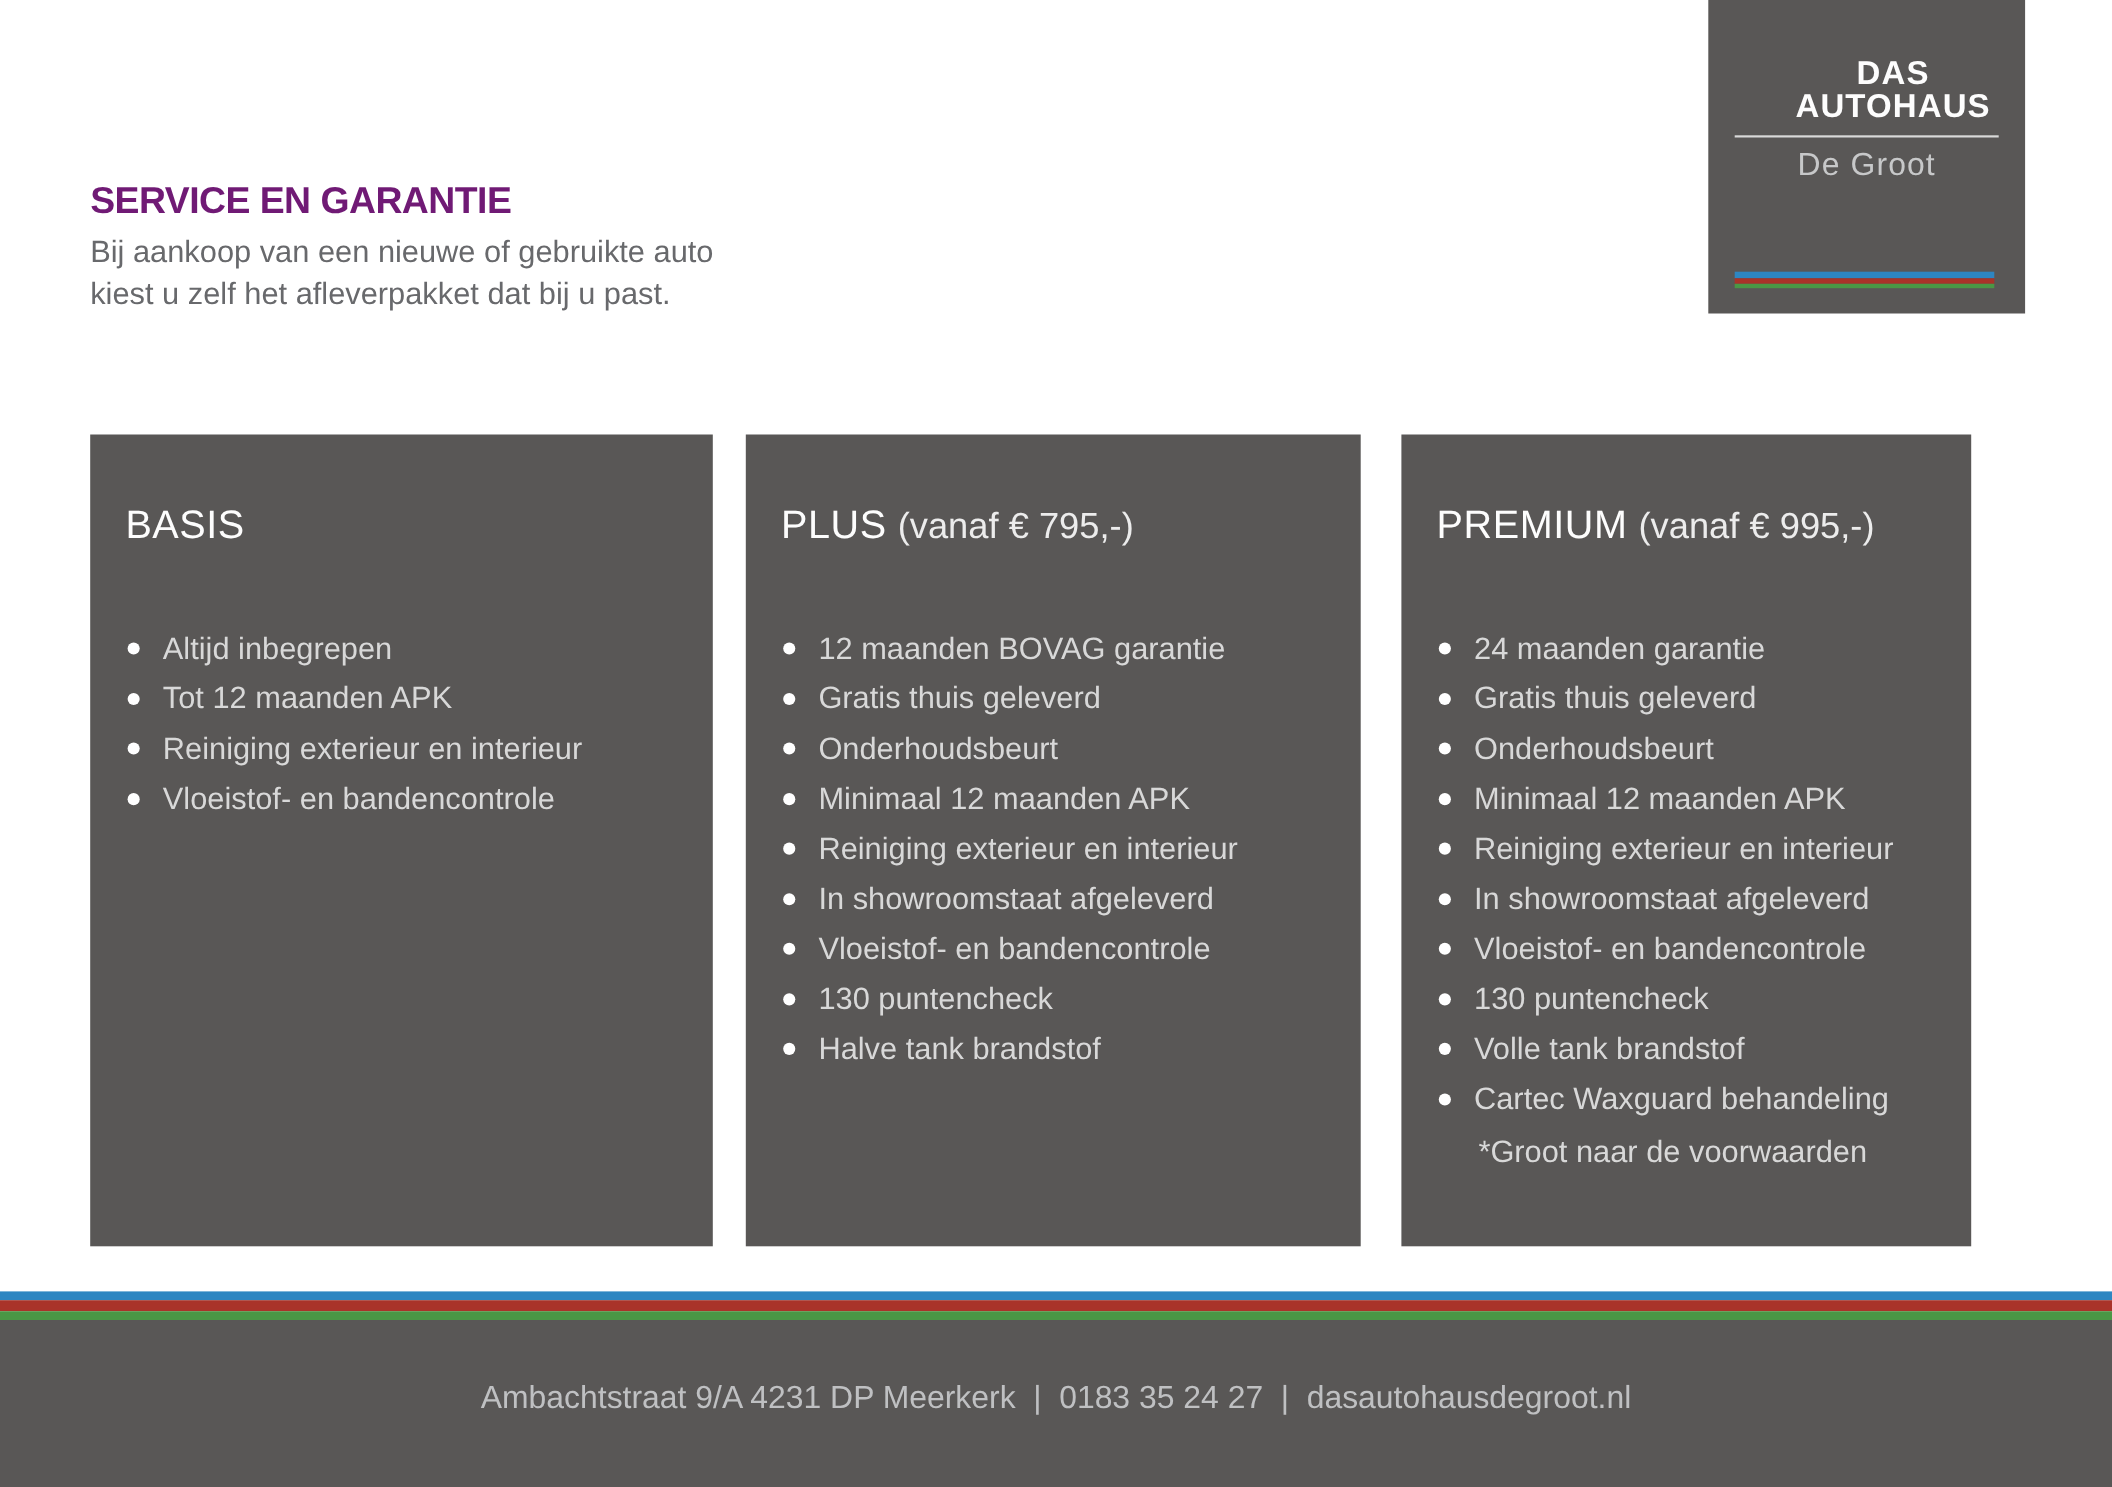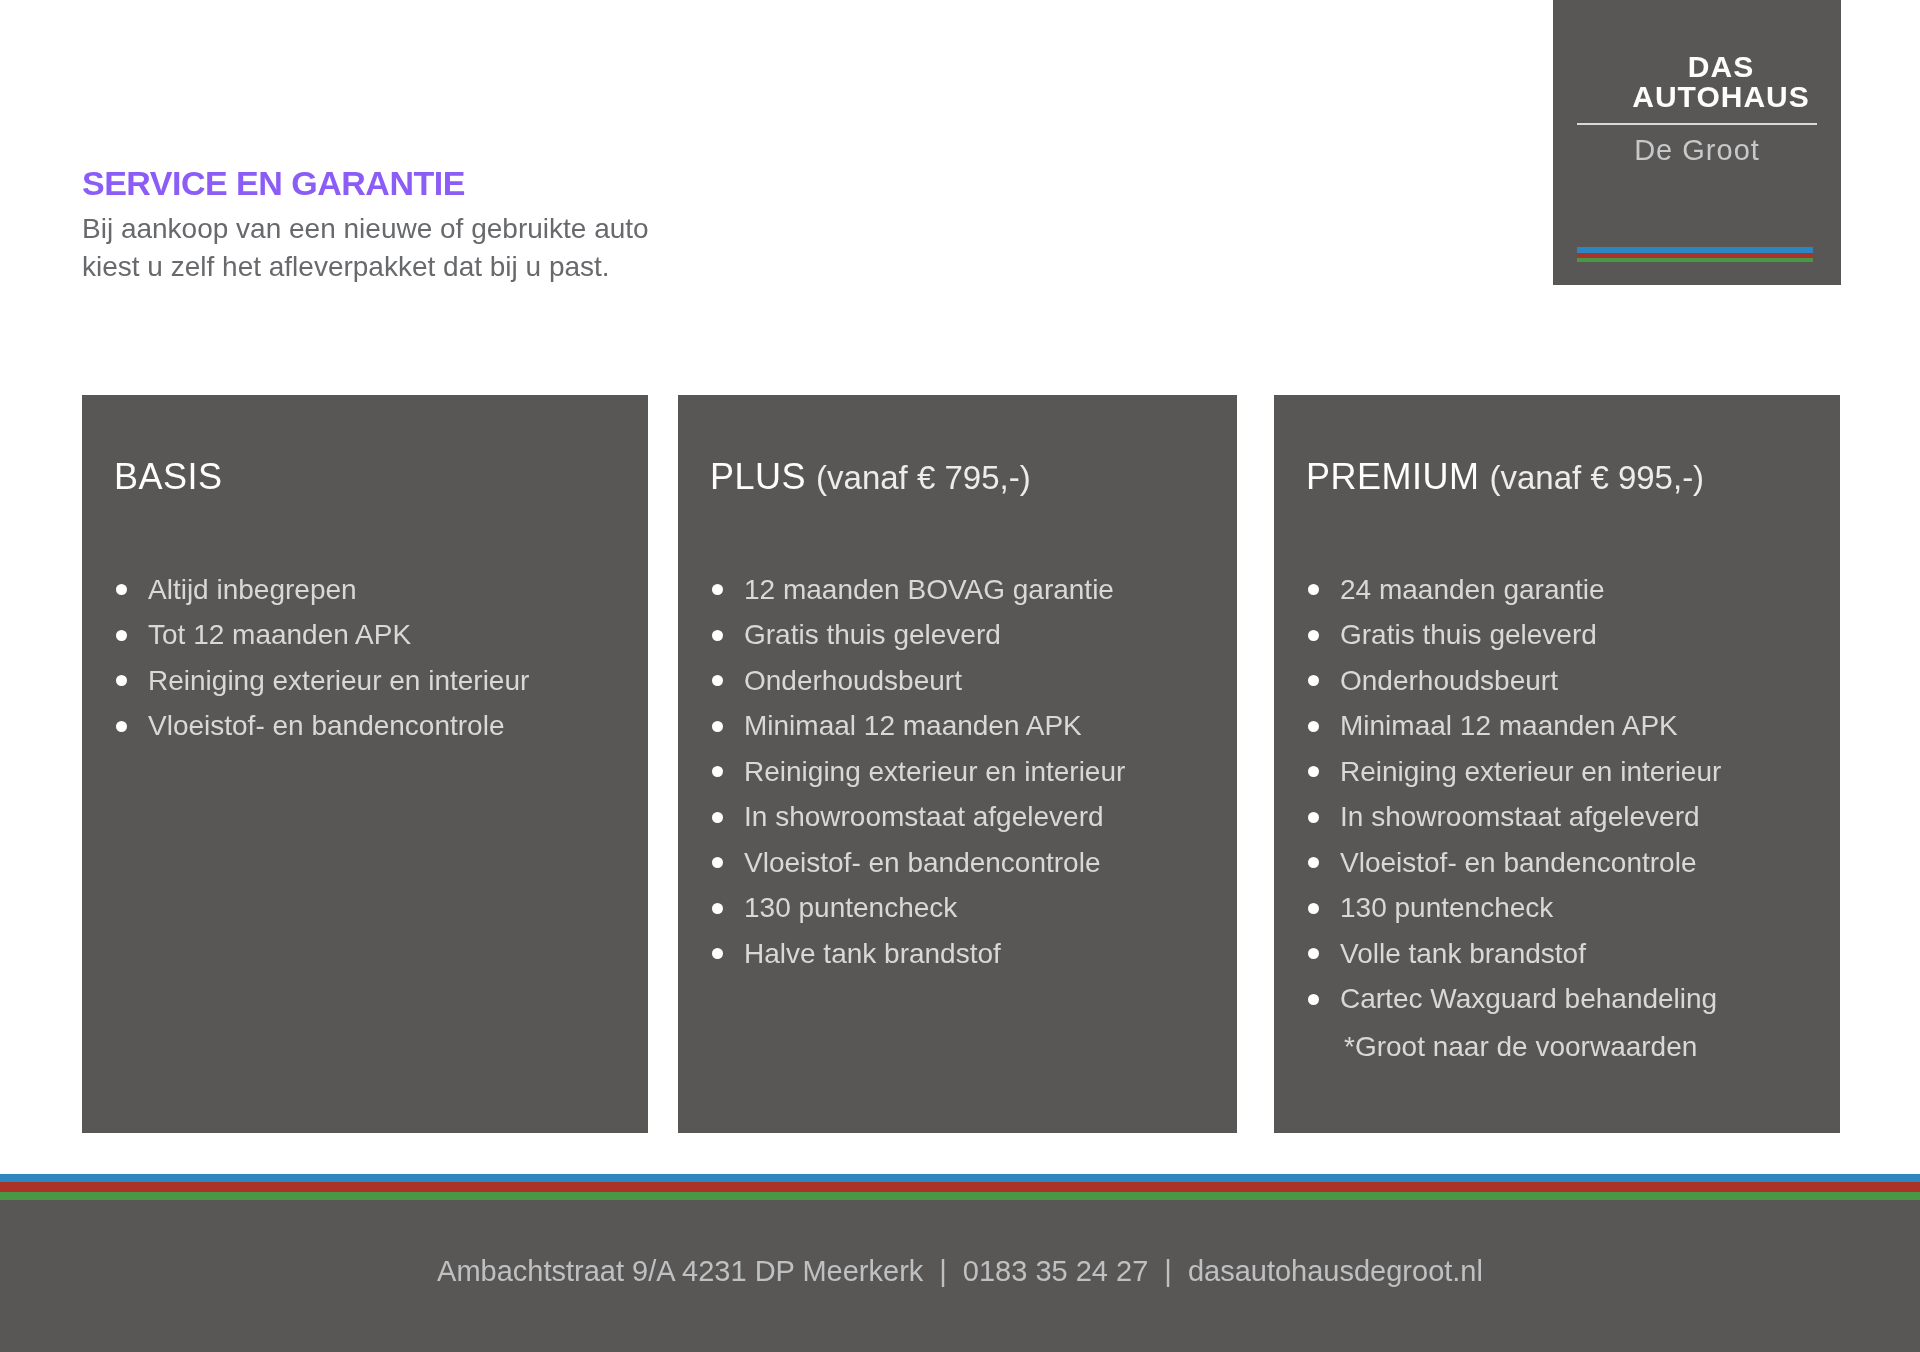--- a/index.html
+++ b/index.html
@@ -36,36 +36,36 @@
     text-align:center; color:#c7c8c9; font-size:29px; letter-spacing:1px; line-height:1;
   }
   .logo-stripes { position:absolute; left:24px; top:247px; width:236px; }
   .logo-stripes .s-blue  { height:6px; background:var(--stripe-blue); }
   .logo-stripes .s-red   { height:5px; background:var(--stripe-red); }
   .logo-stripes .s-green { height:4px; background:var(--stripe-green); }
 
   
   .intro-title {
     position:absolute; left:82px; top:166px;
-    color:#8b5cf6; font-size:34px; font-weight:bold; letter-spacing:-0.5px;
+    color:#701a75; font-size:34px; font-weight:bold; letter-spacing:-0.5px;
     line-height:1;
   }
   .intro-sub {
     position:absolute; left:82px; top:210px;
     color:#68696c; font-size:28px; line-height:38px;
   }
 
   
   .card {
     position:absolute; top:395px; height:738px;
     background:var(--panel-gray);
   }
   .card-basis   { left:82px;   width:566px; }
   .card-plus    { left:678px;  width:559px; }
-  .card-premium { left:1274px; width:566px; }
+  .card-premium { left:1274px; width:518px; }
 
   .card-header {
     position:absolute; top:62px; left:32px; right:10px;
     line-height:1.1; white-space:nowrap;
   }
   .card-name  { color:#fdfdfd; font-size:36px; font-weight:normal; letter-spacing:0.5px; }
   .card-price { color:#ececec; font-size:33px; font-weight:normal; margin-left:10px; }
 
   .card-list {
     list-style:none; position:absolute; top:172px; left:34px; right:14px;

